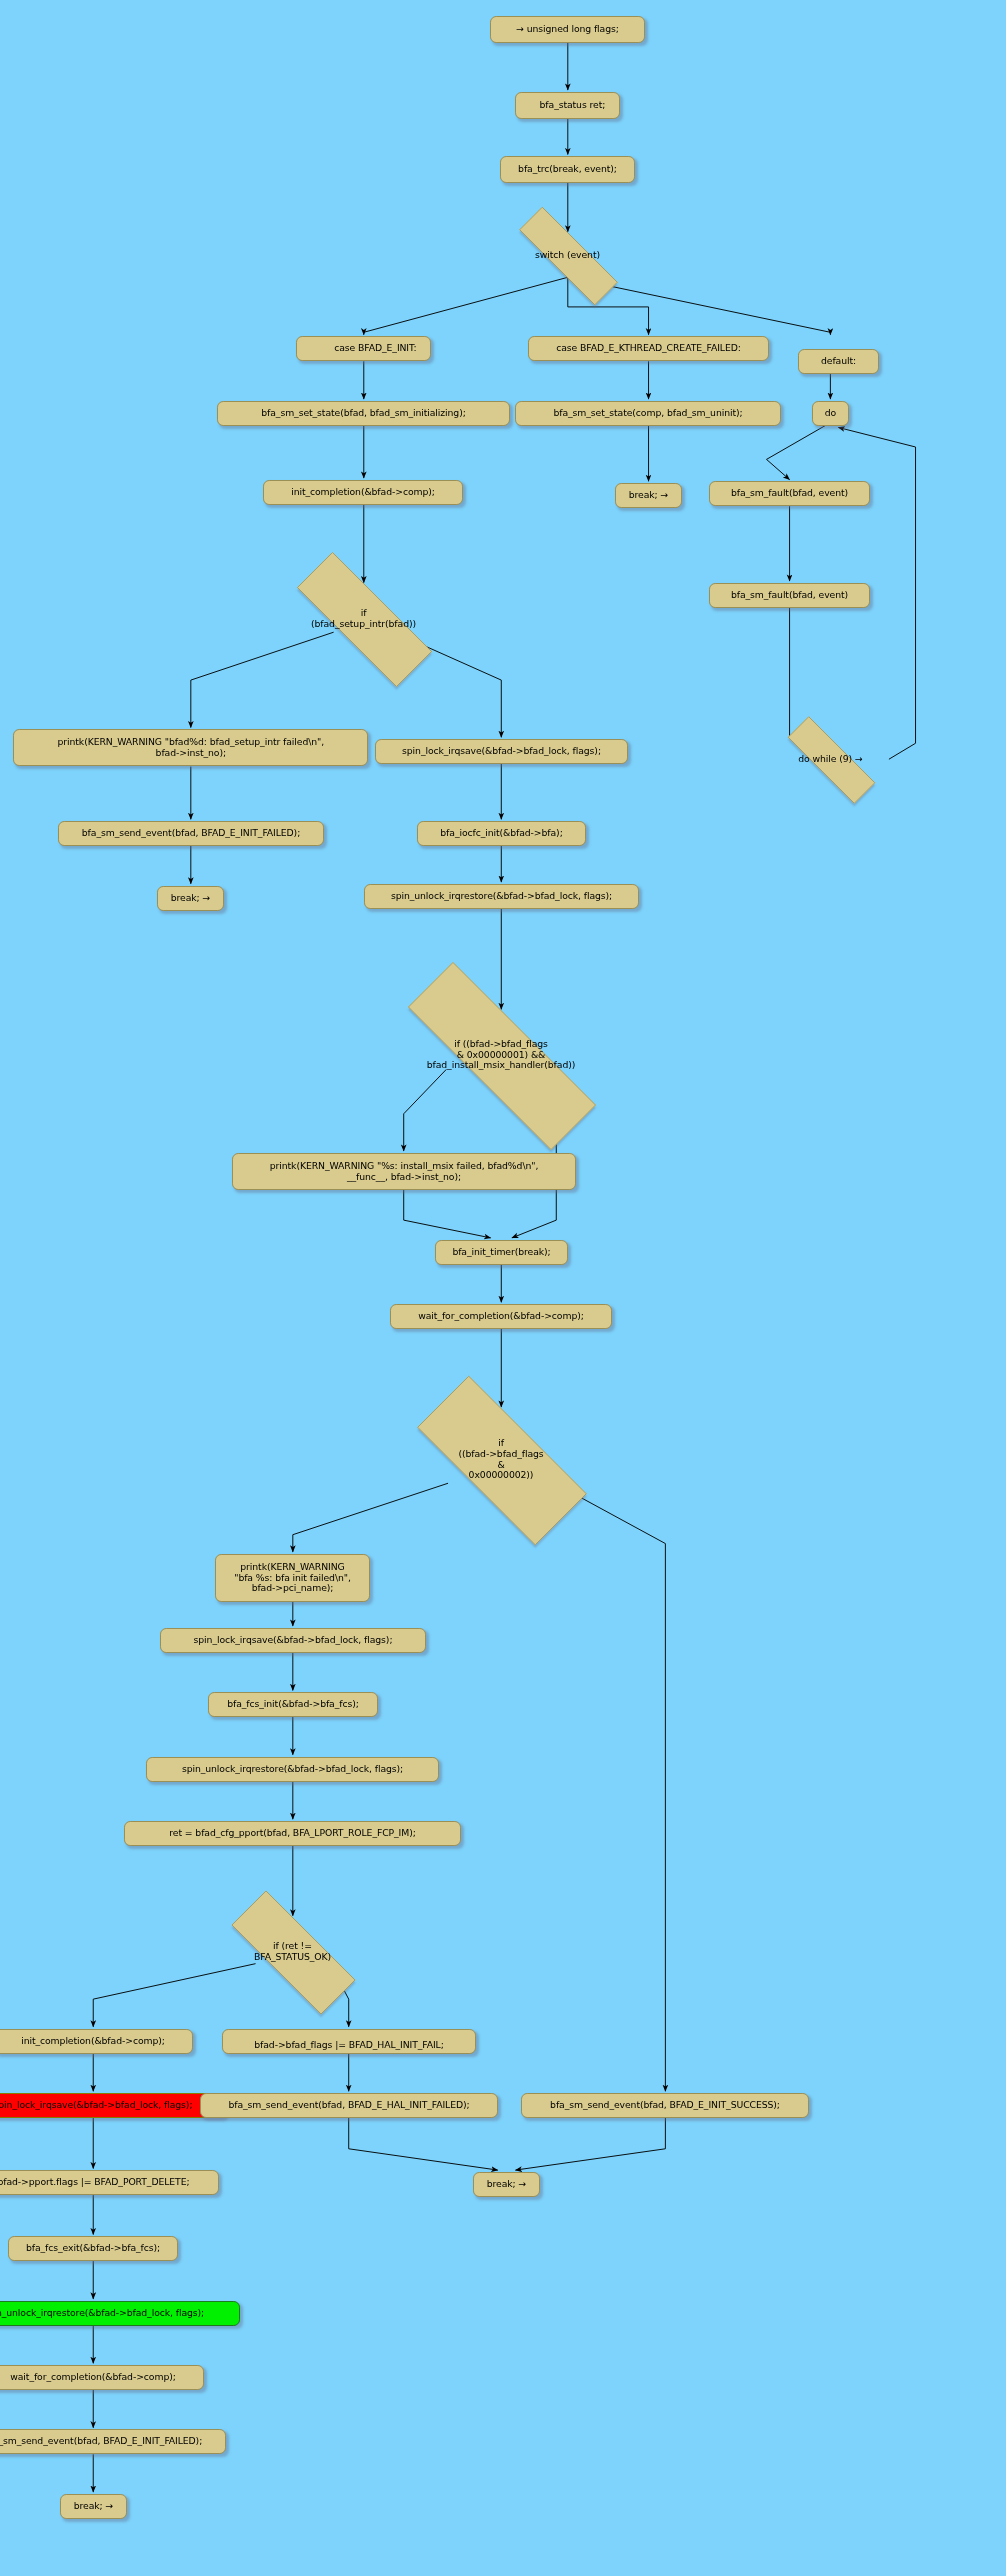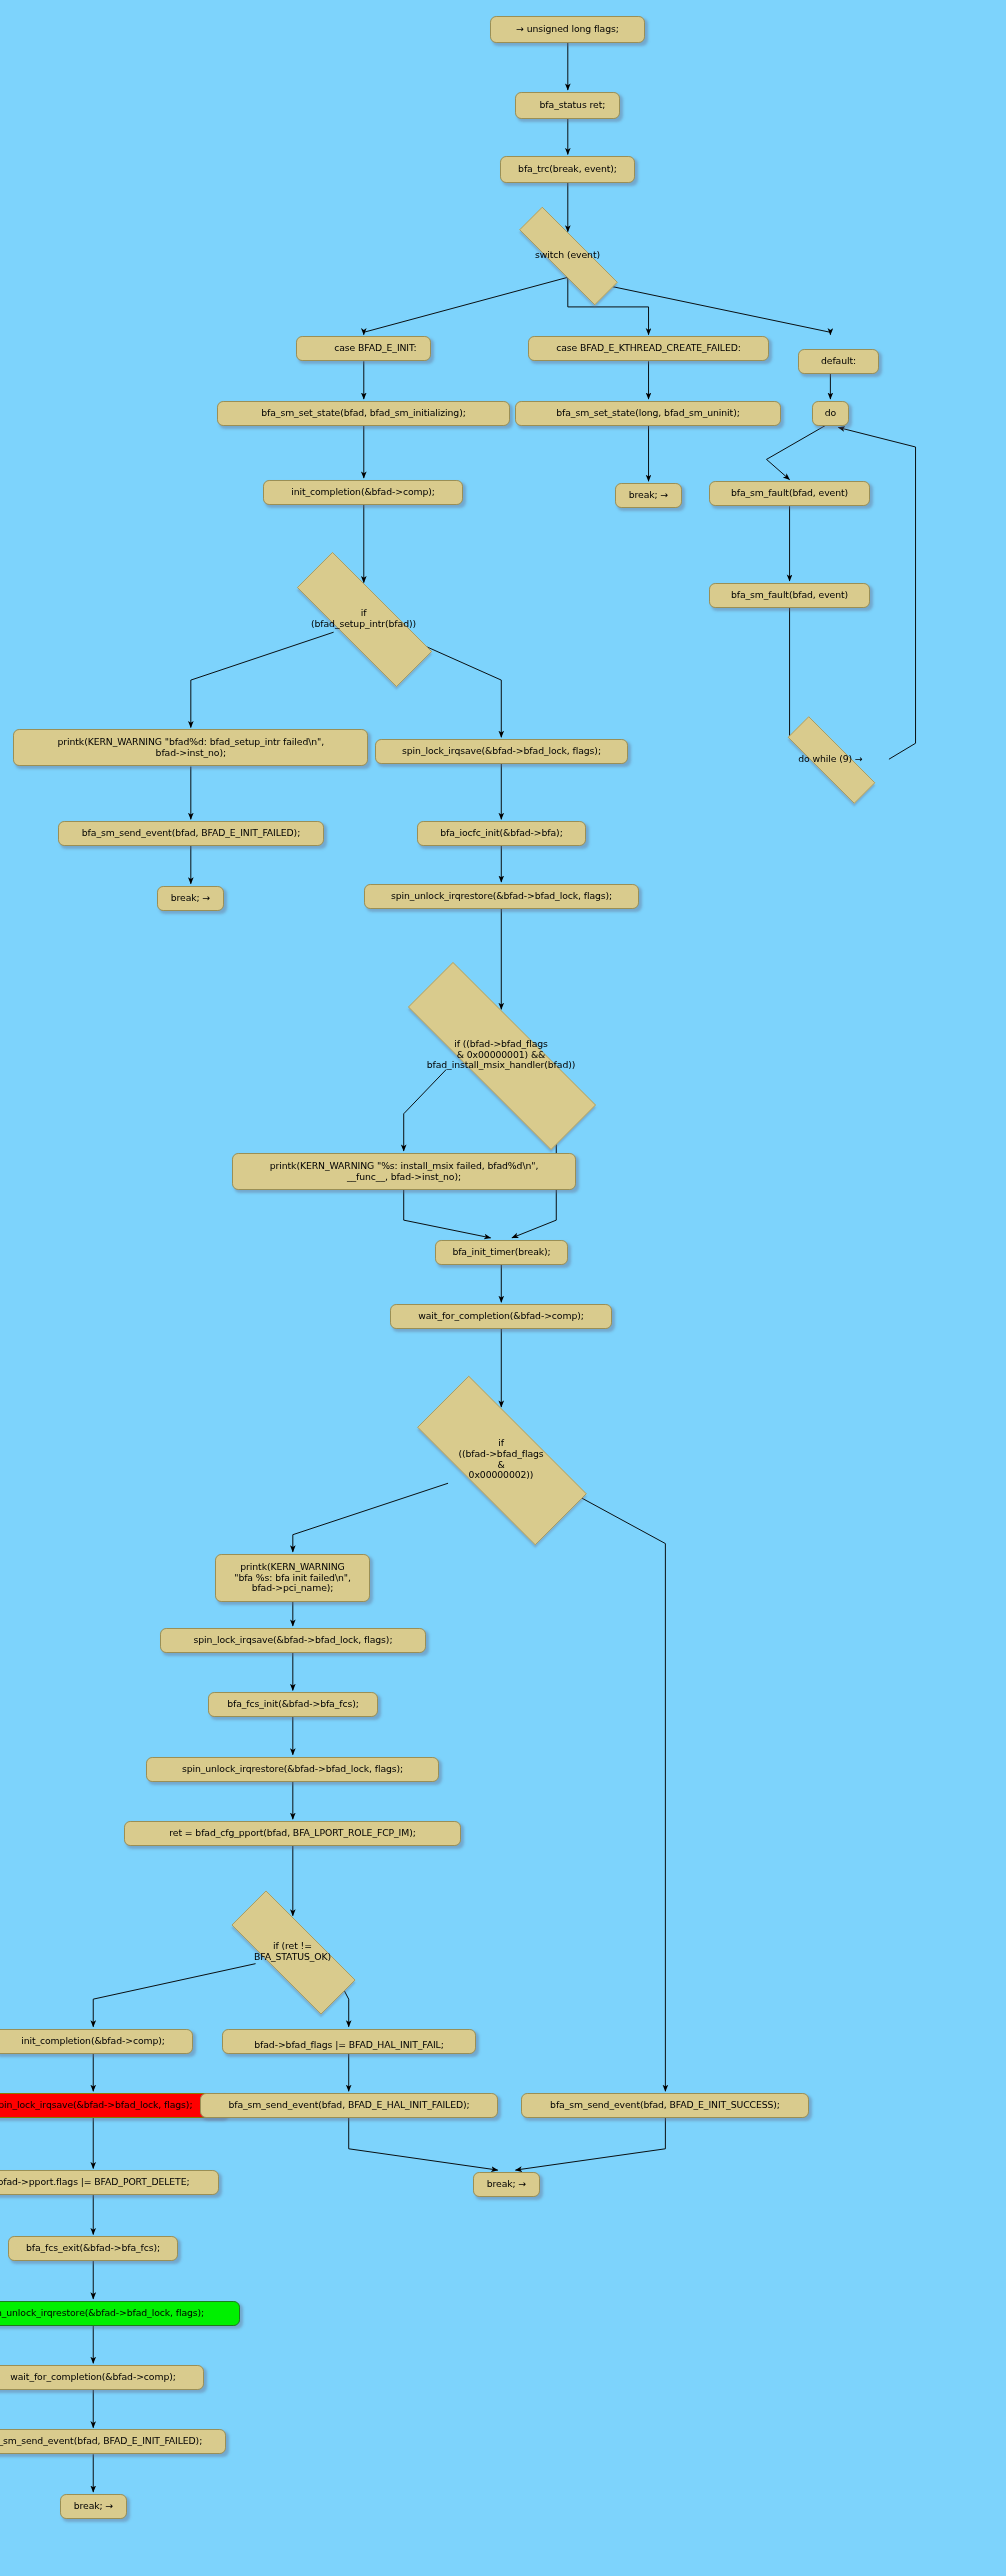--- a/index.html
+++ b/index.html
@@ -82,21 +82,21 @@
   </svg>
   <div id="node-layer">
       <div class="node box" style="left: 490px; top: 16px; width: 155px; height: 27px;"><span>→ unsigned long flags;</span></div>
       <div class="node box" style="left: 515px; top: 92px; width: 105px; height: 27px; padding-left: 16px;"><span>bfa_status ret;</span></div>
       <div class="node box" style="left: 500px; top: 156px; width: 135px; height: 27px;"><span>bfa_trc(break, event);</span></div>
       <div class="node dia" style="left: 493px; top: 233px; width: 149px; height: 44px;"><div class="dshape"></div><div class="dtxt">switch (event)</div></div>
       <div class="node box" style="left: 296px; top: 336px; width: 135px; height: 25px; padding-left: 30px;"><span>case BFAD_E_INIT:</span></div>
       <div class="node box" style="left: 528px; top: 336px; width: 241px; height: 25px;"><span>case BFAD_E_KTHREAD_CREATE_FAILED:</span></div>
       <div class="node box" style="left: 798px; top: 336px; width: 81px; height: 25px; margin-top: 13px;"><span>default:</span></div>
       <div class="node box" style="left: 217px; top: 401px; width: 293px; height: 25px;"><span>bfa_sm_set_state(bfad, bfad_sm_initializing);</span></div>
-      <div class="node box" style="left: 515px; top: 401px; width: 266px; height: 25px;"><span>bfa_sm_set_state(long, bfad_sm_uninit);</span></div>
+      <div class="node box" style="left: 515px; top: 401px; width: 266px; height: 25px;"><span>bfa_sm_set_state(comp, bfad_sm_uninit);</span></div>
       <div class="node box" style="left: 812px; top: 401px; width: 37px; height: 25px;"><span>do</span></div>
       <div class="node box" style="left: 263px; top: 480px; width: 200px; height: 25px;"><span>init_completion(&amp;bfad-&gt;comp);</span></div>
       <div class="node box" style="left: 615px; top: 483px; width: 67px; height: 25px;"><span>break; →</span></div>
       <div class="node box" style="left: 709px; top: 481px; width: 161px; height: 25px;"><span>bfa_sm_fault(bfad, event)</span></div>
       <div class="node box" style="left: 709px; top: 583px; width: 161px; height: 25px;"><span>bfa_sm_fault(bfad, event)</span></div>
       <div class="node dia" style="left: 265px; top: 584px; width: 197px; height: 69px;"><div class="dshape"></div><div class="dtxt">if
 (bfad_setup_intr(bfad))</div></div>
       <div class="node dia" style="left: 765px; top: 739px; width: 131px; height: 40px;"><div class="dshape"></div><div class="dtxt">do while (9) →</div></div>
       <div class="node box" style="left: 13.3px; top: 729px; width: 355px; height: 37px;"><span>printk(KERN_WARNING "bfad%d: bfad_setup_intr failed\n",
 bfad-&gt;inst_no);</span></div>

